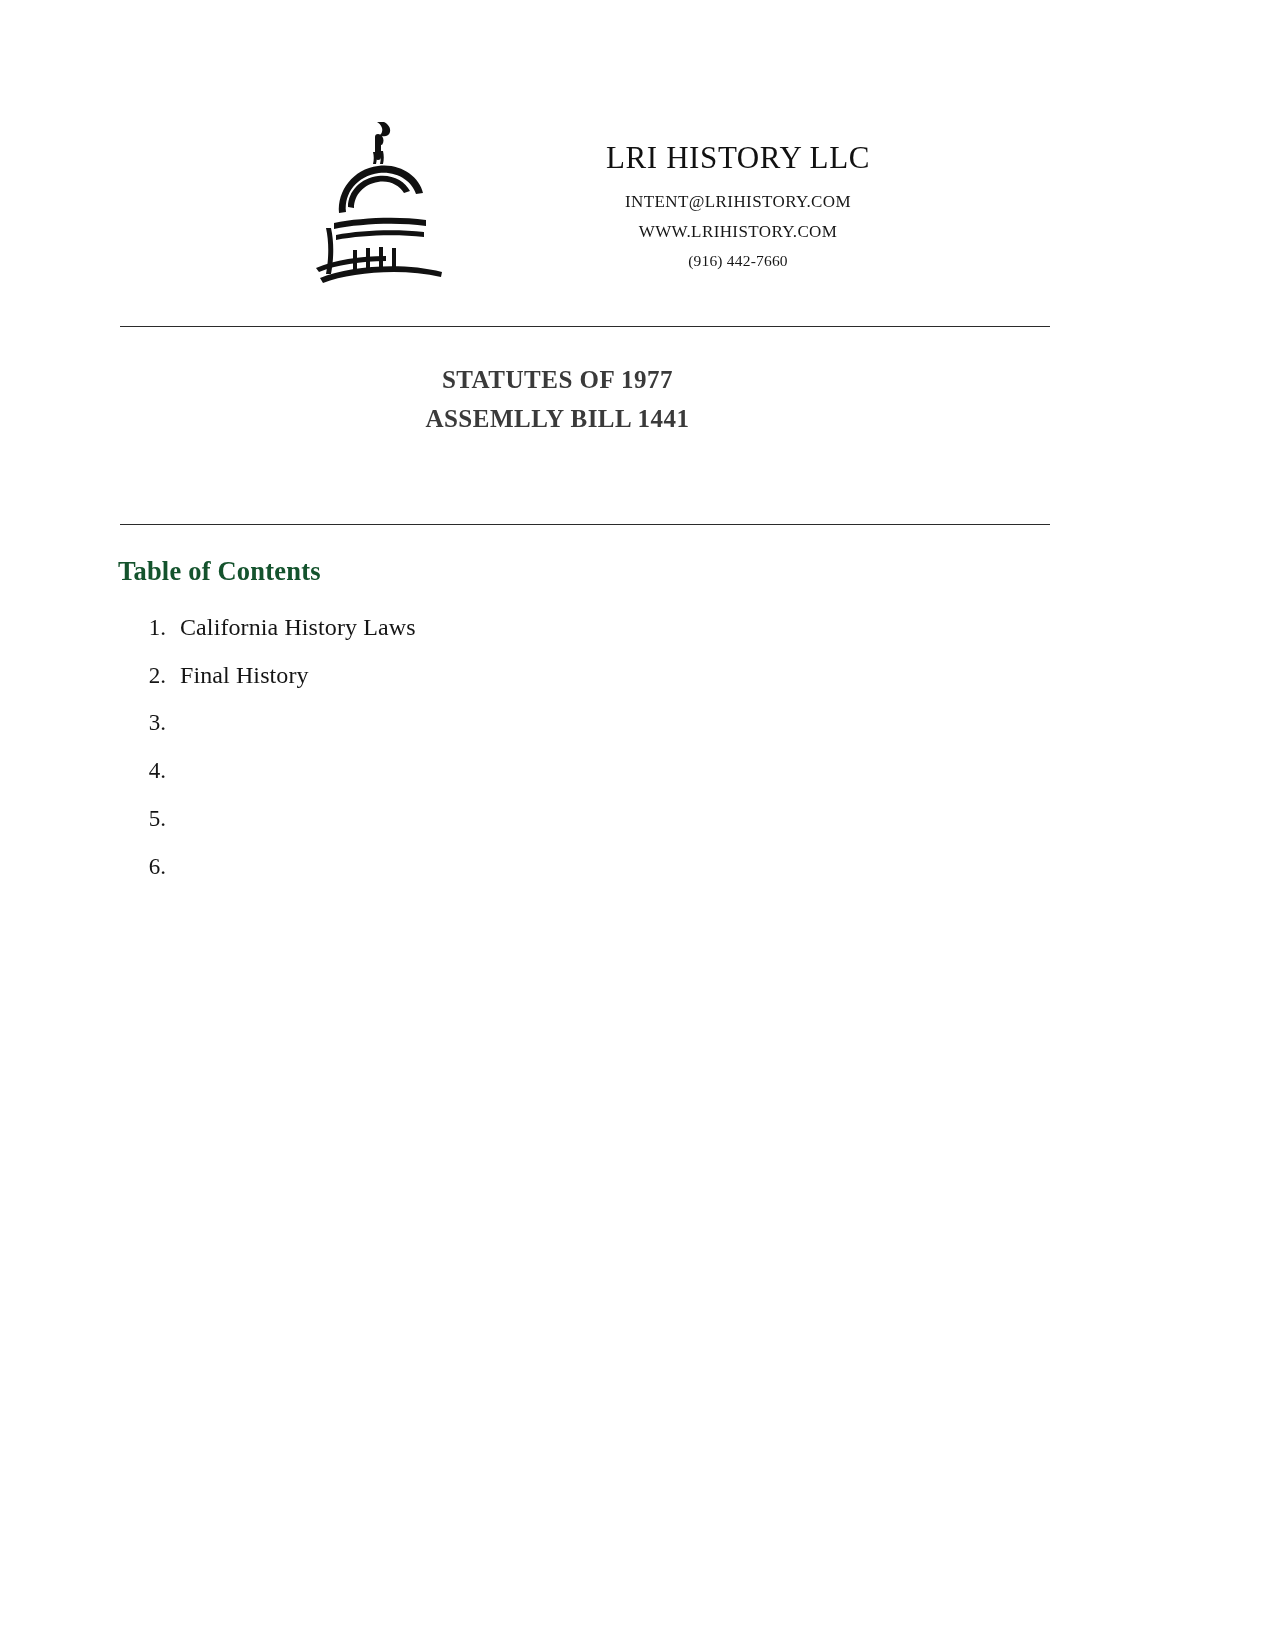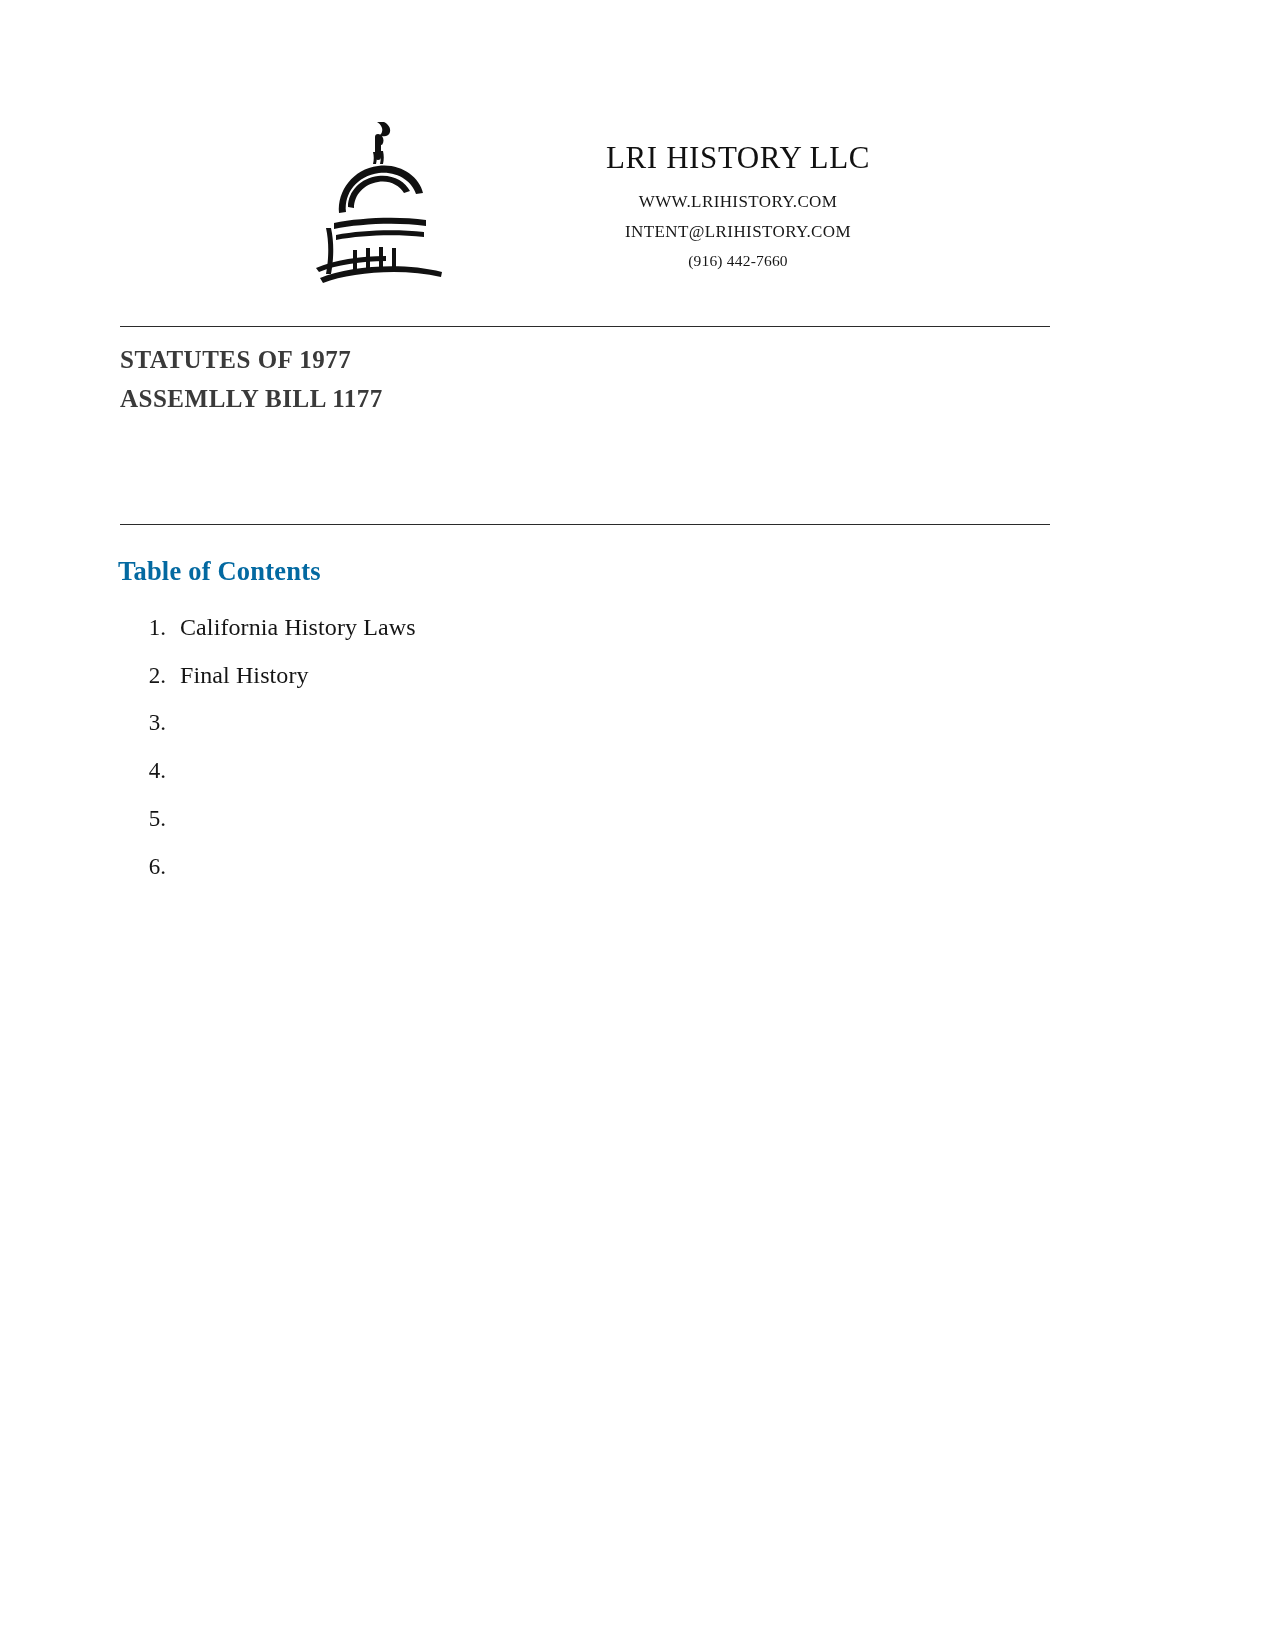--- a/index.html
+++ b/index.html
@@ -79,43 +79,43 @@
     height: 0;
     border-top: 1px solid #2b2b2b;
   }
   .rule-top { top: 326px; }
   .rule-bottom { top: 524px; }
 
   
   .title-block {
     position: absolute;
     left: 120px;
-    top: 340px;
+    top: 360px;
     width: 875px;
-    text-align: left;
+    text-align: center;
   }
   .title-line {
     font-family: "Liberation Serif", serif;
     font-weight: bold;
     font-size: 25px;
     letter-spacing: 0.5px;
     color: #3a3a3a;
     line-height: 39px;
     white-space: pre;
   }
 
   
   .toc-heading {
     position: absolute;
     left: 118px;
     top: 556px;
     font-family: "Liberation Serif", serif;
     font-weight: bold;
     font-size: 26.5px;
-    color: #0369a1;
+    color: #14532d;
     letter-spacing: 0.2px;
   }
   .toc-list {
     position: absolute;
     left: 118px;
     top: 614px;
     width: 900px;
     margin: 0;
     padding: 0;
     list-style: none;
@@ -172,32 +172,32 @@
           <path d="M22 168 c30 -12 82 -16 122 -6 l-1 5 c-39 -9 -89 -5 -118 6 z"></path>
           <path d="M18 158 c18 -8 44 -12 70 -12 l0 5 c-25 0 -50 4 -67 11 z"></path>
 
           <path d="M33 118 c3 14 3 30 0 46 l-5 0 c3 -16 3 -32 0 -46 z"></path>
         </g>
       </svg>
     </div>
 
     <div class="lh-text">
       <div class="company-name">LRI HISTORY LLC</div>
+      <div class="lh-line">INTENT@LRIHISTORY.COM</div>
       <div class="lh-line">WWW.LRIHISTORY.COM</div>
-      <div class="lh-line">INTENT@LRIHISTORY.COM</div>
       <div class="lh-phone">(916) 442-7660</div>
     </div>
 
   </div>
 
   <div class="rule rule-top"></div>
 
   <div class="title-block">
     <div class="title-line">STATUTES OF 1977</div>
-    <div class="title-line">ASSEMLLY BILL 1177</div>
+    <div class="title-line">ASSEMLLY BILL 1441</div>
   </div>
 
   <div class="rule rule-bottom"></div>
 
   <div class="toc-heading">Table of Contents</div>
 
   <ol class="toc-list">
     <li class="toc-item">
       <span class="toc-num">1.</span>
       <span class="toc-label">California History Laws</span>

